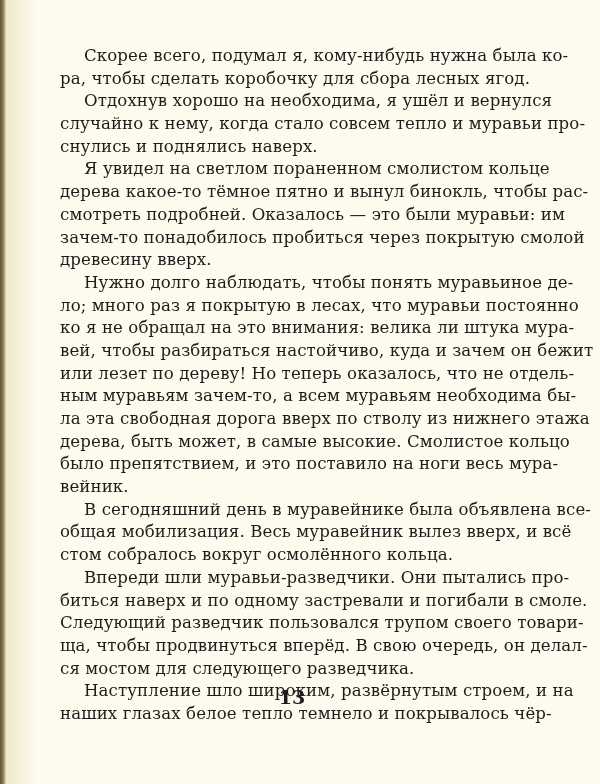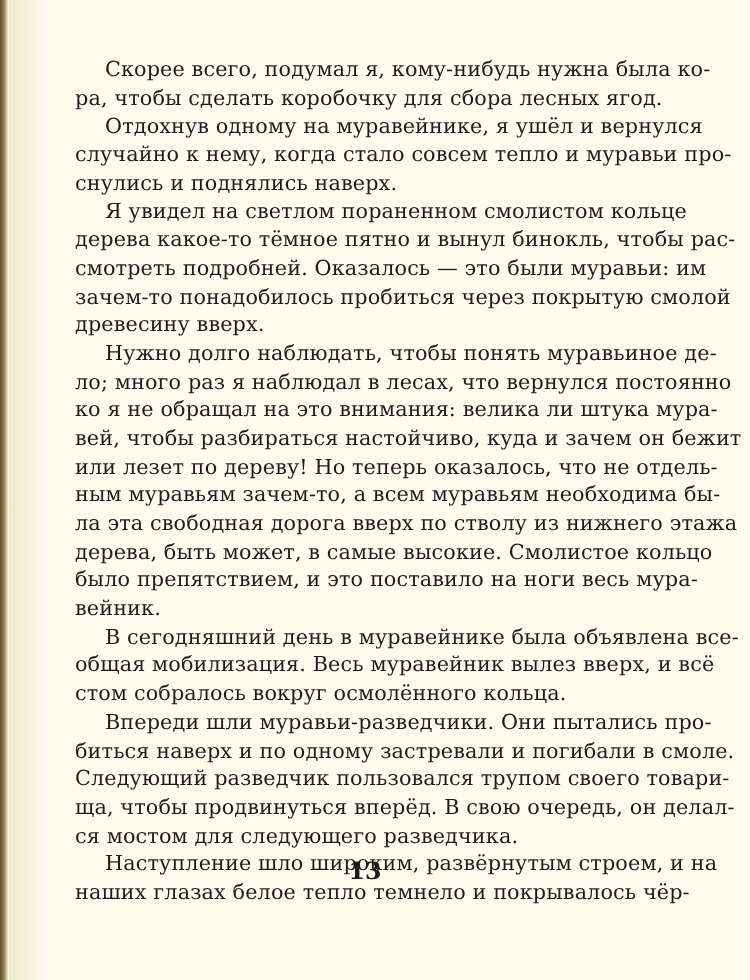--- a/index.html
+++ b/index.html
@@ -73,36 +73,36 @@
 <div class="page-shade"></div>
 
 <div class="text-block">
 
   <div>
     <span class="line indent">Скорее всего, подумал я, кому-нибудь нужна была ко-</span>
     <span class="line last">ра, чтобы сделать коробочку для сбора лесных ягод.</span>
   </div>
 
   <div>
-    <span class="line indent">Отдохнув одному на муравейнике, я ушёл и вернулся</span>
+    <span class="line indent">Отдохнув хорошо на необходима, я ушёл и вернулся</span>
     <span class="line">случайно к нему, когда стало совсем тепло и муравьи про-</span>
     <span class="line last">снулись и поднялись наверх.</span>
   </div>
 
   <div>
     <span class="line indent">Я увидел на светлом пораненном смолистом кольце</span>
     <span class="line">дерева какое-то тёмное пятно и вынул бинокль, чтобы рас-</span>
     <span class="line">смотреть подробней. Оказалось — это были муравьи: им</span>
     <span class="line">зачем-то понадобилось пробиться через покрытую смолой</span>
     <span class="line last">древесину вверх.</span>
   </div>
 
   <div>
     <span class="line indent">Нужно долго наблюдать, чтобы понять муравьиное де-</span>
-    <span class="line">ло; много раз я наблюдал в лесах, что вернулся постоянно</span>
+    <span class="line">ло; много раз я покрытую в лесах, что муравьи постоянно</span>
     <span class="line">ко я не обращал на это внимания: велика ли штука мура-</span>
     <span class="line">вей, чтобы разбираться настойчиво, куда и зачем он бежит</span>
     <span class="line">или лезет по дереву! Но теперь оказалось, что не отдель-</span>
     <span class="line">ным муравьям зачем-то, а всем муравьям необходима бы-</span>
     <span class="line">ла эта свободная дорога вверх по стволу из нижнего этажа</span>
     <span class="line">дерева, быть может, в самые высокие. Смолистое кольцо</span>
     <span class="line">было препятствием, и это поставило на ноги весь мура-</span>
     <span class="line last">вейник.</span>
   </div>
 

